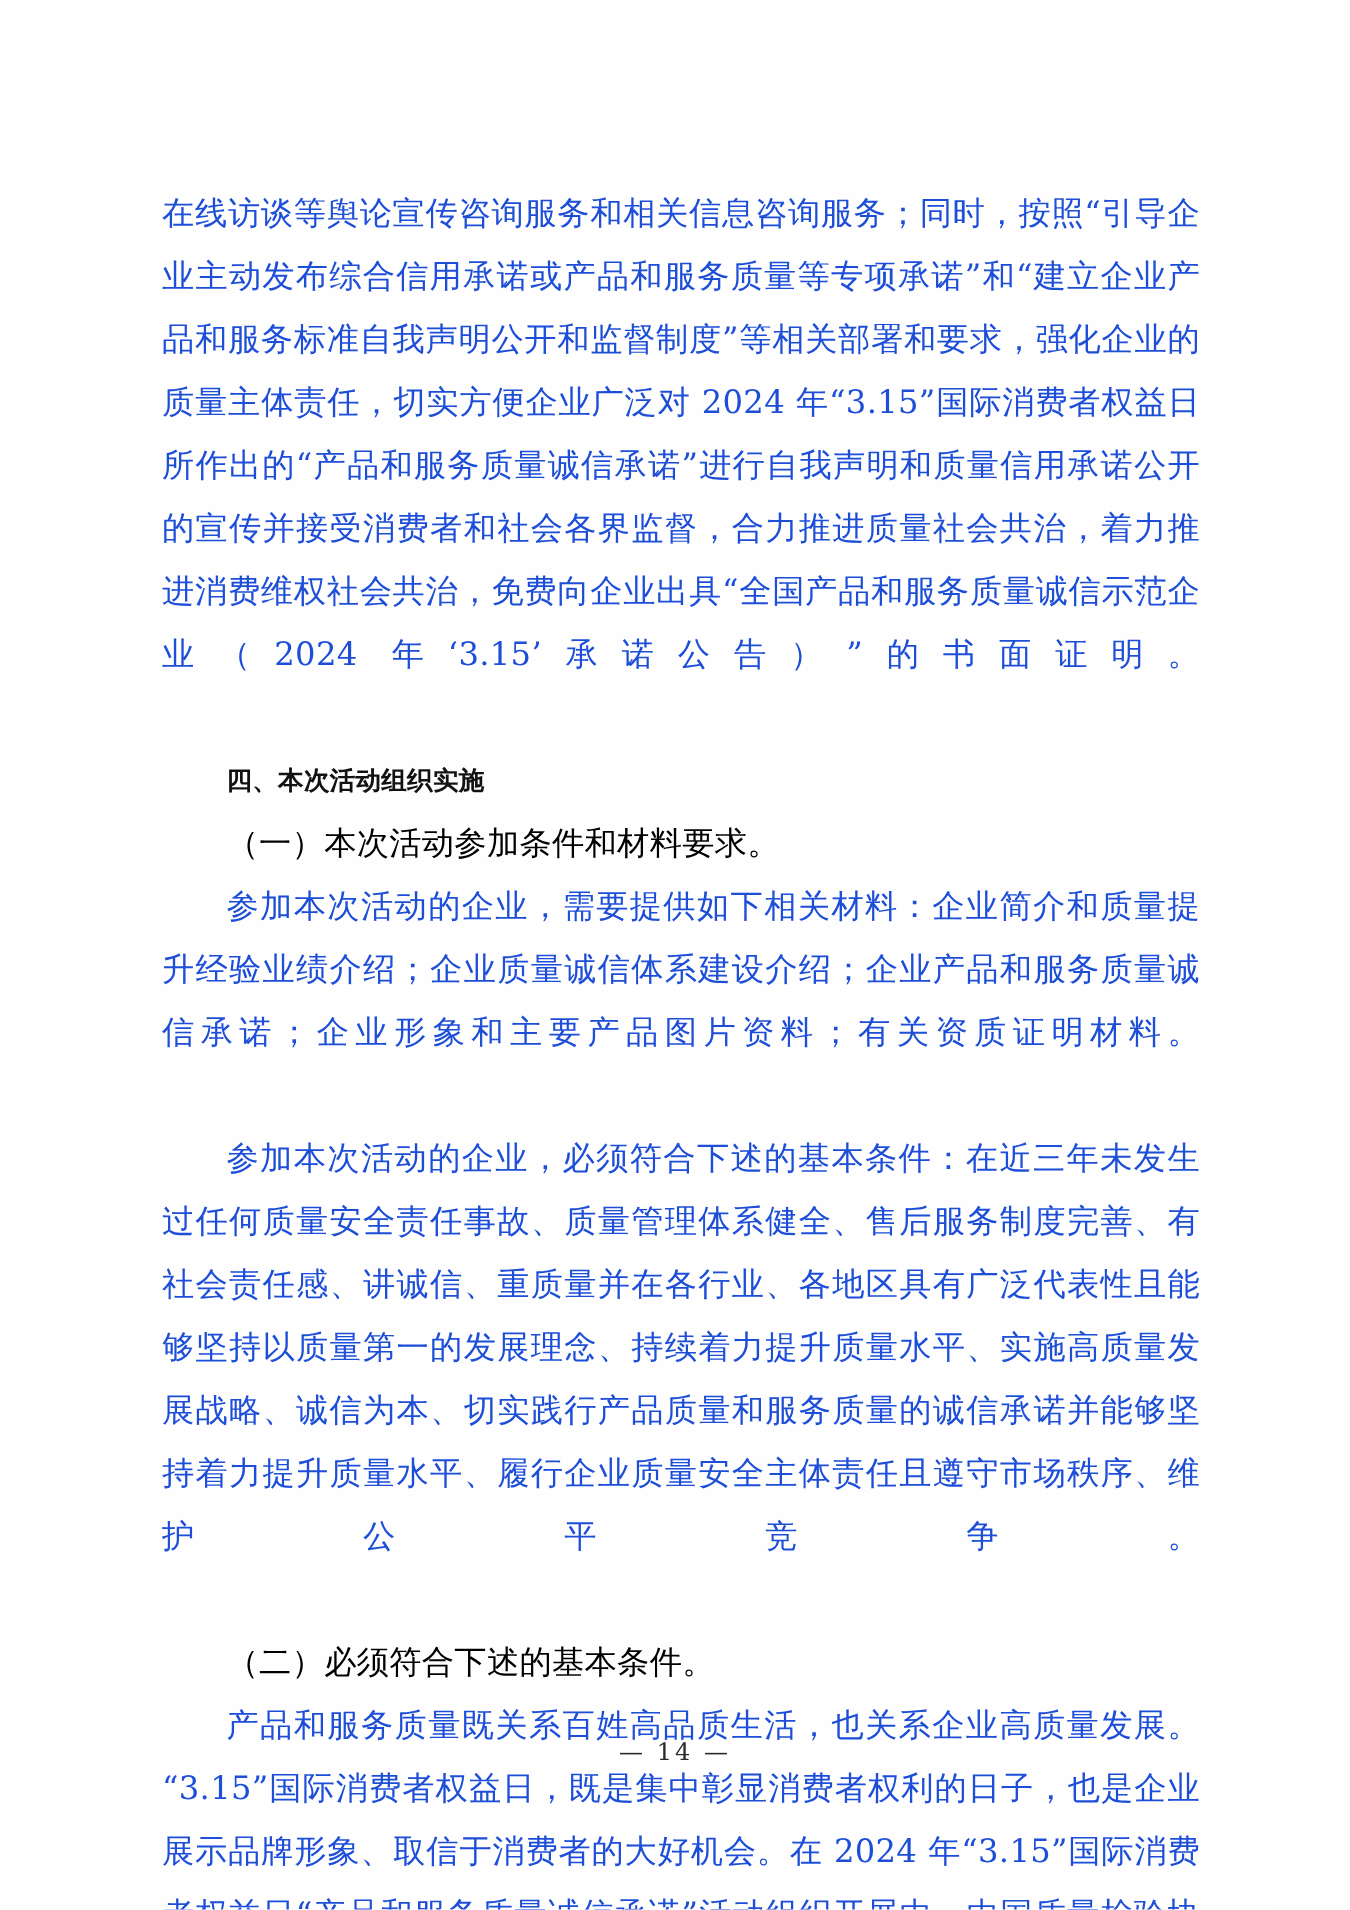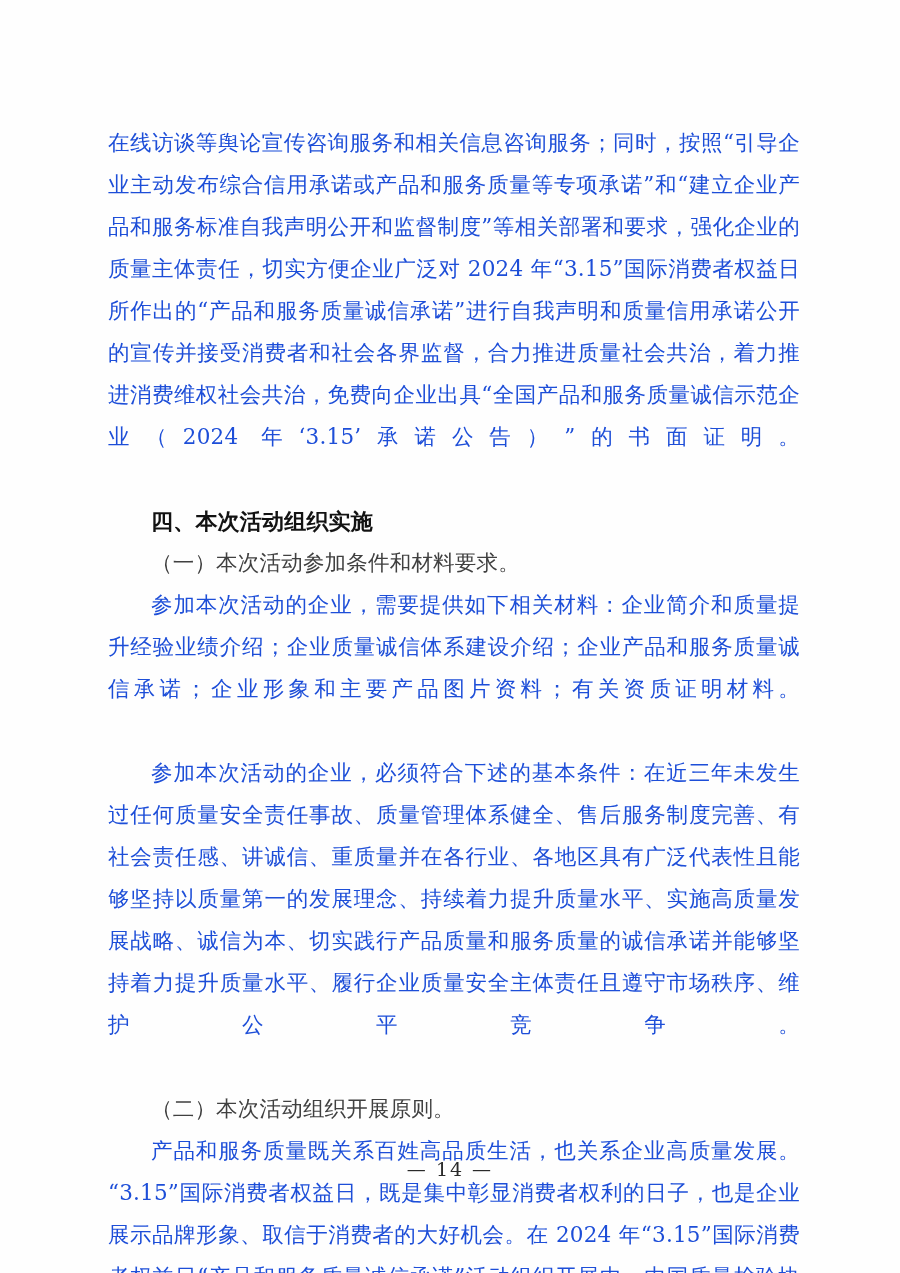--- a/index.html
+++ b/index.html
@@ -35,52 +35,52 @@
     text-align: justify;
     text-justify: inter-ideograph;
     margin: 0 0 0 0;
     letter-spacing: 0.2px;
     color: #1d4ed8;
   }
   .para.indent {
     text-indent: 43px;
   }
   .heading {
-    font-size: 22px;
+    font-size: 17px;
     line-height: 42px;
     font-weight: bold;
     text-indent: 43px;
     margin: 0;
     color: #121212;
     letter-spacing: 0.2px;
   }
   .subheading {
     font-size: 21.5px;
     line-height: 42px;
     text-indent: 43px;
     margin: 0;
-    color: #404040;
+    color: #000000;
     letter-spacing: 0.2px;
   }
   .justify-full {
     text-align: justify;
     text-justify: inter-ideograph;
   }
   .justify-full::after {
     content: "";
     display: inline-block;
     width: 100%;
   }
   .footer {
     position: absolute;
     left: 0;
     top: 1158px;
     width: 900px;
     text-align: center;
-    font-size: 19px;
+    font-size: 16px;
     color: #2a2a2a;
     letter-spacing: 2px;
     font-family: "DejaVu Serif", "Liberation Serif", serif;
   }
 </style>
 </head>
 <body>
 
 <div class="page">
 
@@ -89,21 +89,21 @@
     <p class="para justify-full">在线访谈等舆论宣传咨询服务和相关信息咨询服务；同时，按照“引导企业主动发布综合信用承诺或产品和服务质量等专项承诺”和“建立企业产品和服务标准自我声明公开和监督制度”等相关部署和要求，强化企业的质量主体责任，切实方便企业广泛对 2024 年“3.15”国际消费者权益日所作出的“产品和服务质量诚信承诺”进行自我声明和质量信用承诺公开的宣传并接受消费者和社会各界监督，合力推进质量社会共治，着力推进消费维权社会共治，免费向企业出具“全国产品和服务质量诚信示范企业（2024 年‘3.15’承诺公告）”的书面证明。</p>
 
     <p class="heading">四、本次活动组织实施</p>
 
     <p class="subheading">（一）本次活动参加条件和材料要求。</p>
 
     <p class="para indent justify-full">参加本次活动的企业，需要提供如下相关材料：企业简介和质量提升经验业绩介绍；企业质量诚信体系建设介绍；企业产品和服务质量诚信承诺；企业形象和主要产品图片资料；有关资质证明材料。</p>
 
     <p class="para indent justify-full">参加本次活动的企业，必须符合下述的基本条件：在近三年未发生过任何质量安全责任事故、质量管理体系健全、售后服务制度完善、有社会责任感、讲诚信、重质量并在各行业、各地区具有广泛代表性且能够坚持以质量第一的发展理念、持续着力提升质量水平、实施高质量发展战略、诚信为本、切实践行产品质量和服务质量的诚信承诺并能够坚持着力提升质量水平、履行企业质量安全主体责任且遵守市场秩序、维护公平竞争。</p>
 
-    <p class="subheading">（二）本次活动组织开展原则。</p>
+    <p class="subheading">（二）必须符合下述的基本条件。</p>
 
     <p class="para indent justify-full">产品和服务质量既关系百姓高品质生活，也关系企业高质量发展。“3.15”国际消费者权益日，既是集中彰显消费者权利的日子，也是企业展示品牌形象、取信于消费者的大好机会。在 2024 年“3.15”国际消费者权益日“产品和服务质量诚信承诺”活动组织开展中，中国质量检验协会将充分发挥质量检验行业组织的职能职责优势和社团中介机构的桥梁和纽带作用，将以“切实为企业提供自愿参与的相关服务工作，不乱收费、不增加企业负担，不干扰公平竞争，不干扰营商环境，不干扰市场秩序，</p>
 
   </div>
 
   <div class="footer">— 14 —</div>
 
 </div>
 
 </body></html>

